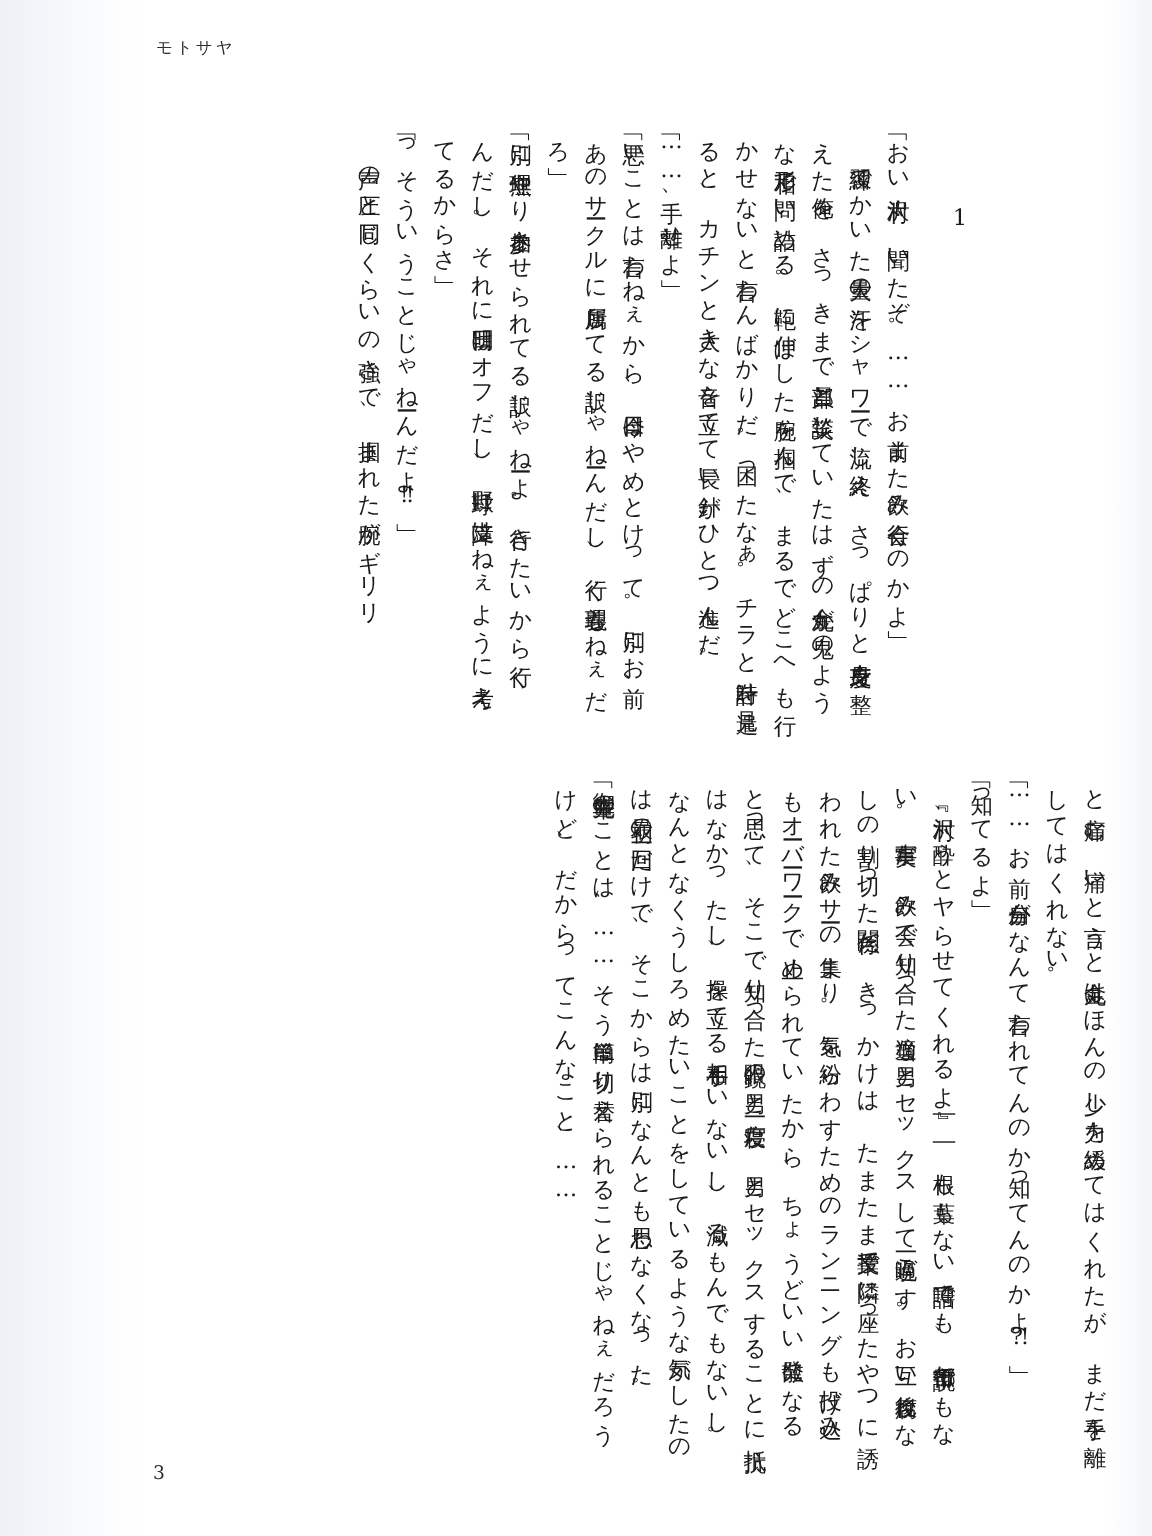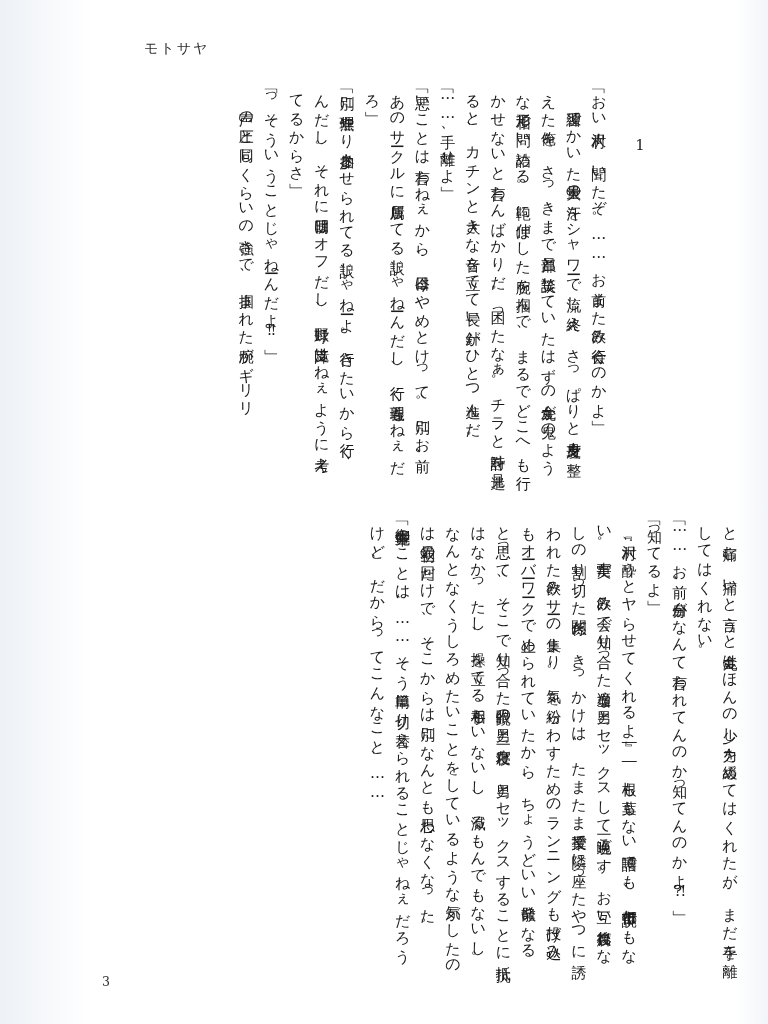--- a/index.html
+++ b/index.html
@@ -17,27 +17,26 @@
     position: relative;
     width: 768px;
     height: 1024px;
     
     background: linear-gradient(to right,
       #edf1f6 0px, #fbfcfd 70px, #ffffff 95px,
       #ffffff 735px, #f2f5f9 768px);
   }
   .running-header {
     position: absolute;
-    top: 40px;
+    top: 24px;
     left: 104px;
-    font-size: 14px;
+    font-size: 11px;
     letter-spacing: 2px;
     color: #2e2e2e;
     writing-mode: horizontal-tb;
-    margin-left: 40px;
   }
   .page-number {
     position: absolute;
     top: 974px;
     left: 102px;
     font-size: 12.5px;
     color: #2e2e2e;
     writing-mode: horizontal-tb;
   }
   .vblock {

